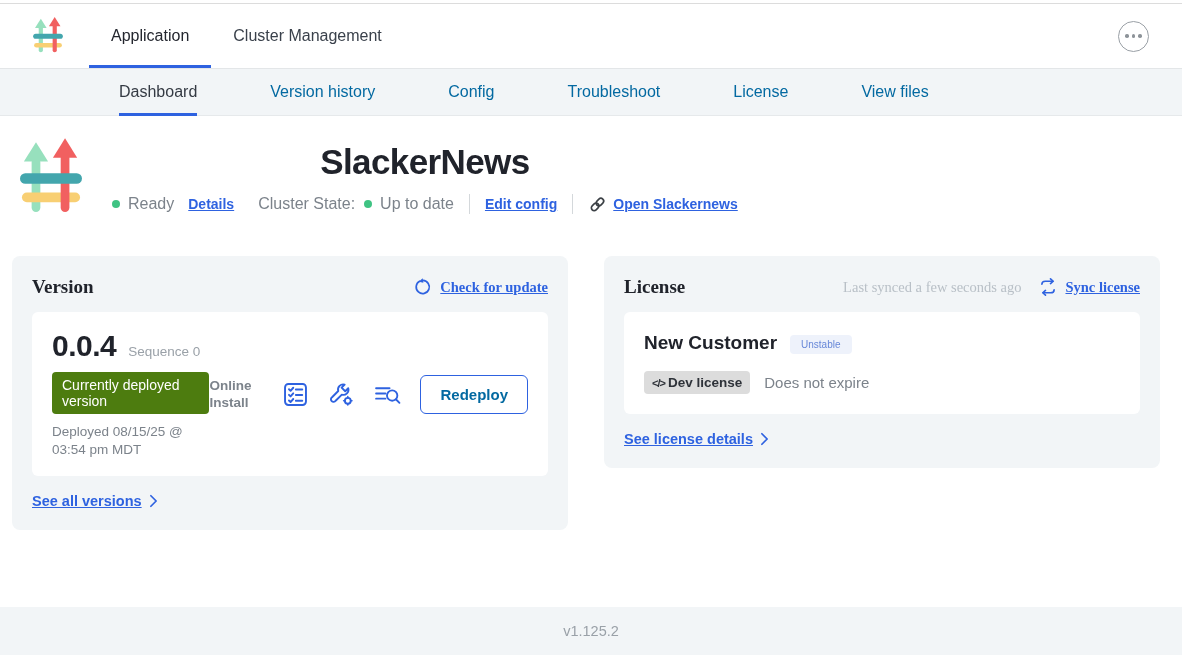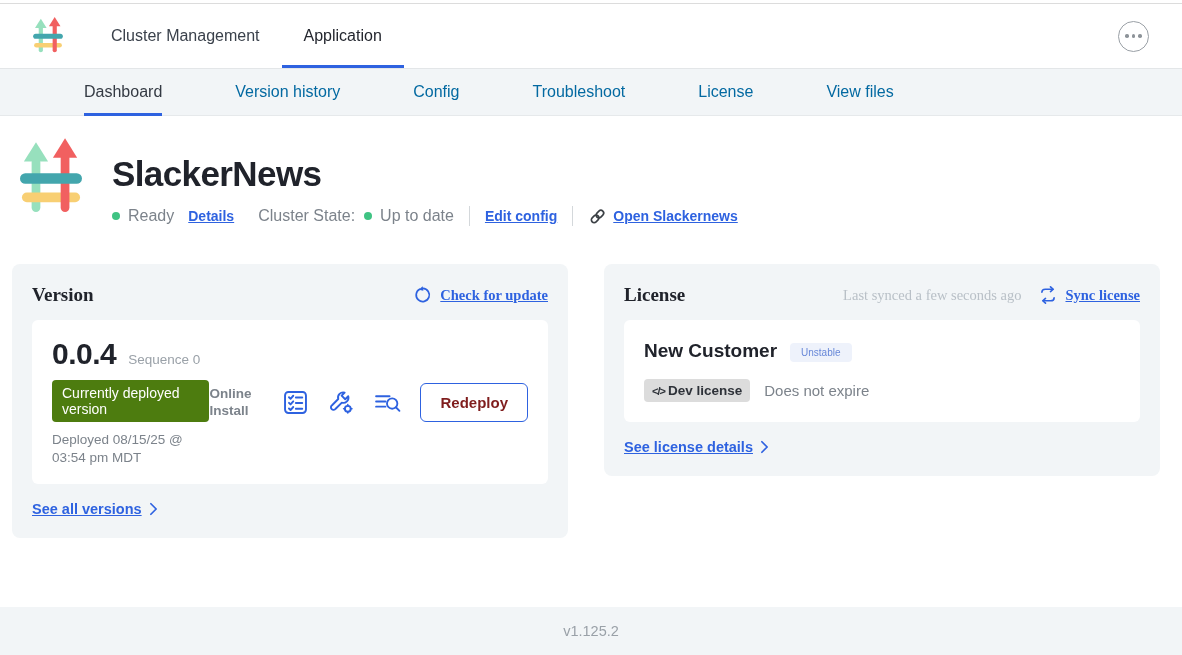--- a/index.html
+++ b/index.html
@@ -13,30 +13,30 @@
   .topnav-tabs { display:flex; height:100%; }
   .topnav-tab { display:flex; align-items:center; padding:0 22px; font-size:16px; color:#3a414b; position:relative; cursor:pointer; }
   .topnav-tab.active { color:#23262e; }
   .topnav-tab.active::after { content:""; position:absolute; left:0; right:0; bottom:0; height:3px; background:#2e62e0; }
   .menu-btn { margin-left:auto; align-self:center; width:31px; height:31px; border:1.5px solid #9aa0a6; border-radius:50%;
     background:#fff; display:flex; align-items:center; justify-content:center; gap:3px; cursor:pointer; }
   .menu-btn i { width:3.5px; height:3.5px; border-radius:50%; background:#8d9399; }
 
   
   .subnav { height:48px; background:#f2f5f7; border-top:1px solid #e3e6e8; border-bottom:1px solid #e6e9eb;
-    display:flex; align-items:stretch; padding-left:84px; gap:73px; }
+    display:flex; align-items:stretch; padding-left:119px; gap:73px; }
   .subnav-item { display:flex; align-items:center; font-size:16px; color:#0369a1; position:relative; cursor:pointer; white-space:nowrap; }
   .subnav-item.active { color:#343a43; }
   .subnav-item.active::after { content:""; position:absolute; left:0; right:0; bottom:-1px; height:3px; background:#2e62e0; }
 
   
   .main { height:491px; background:#fff; }
   .app-header { display:flex; padding:22px 0 0 20px; }
   .app-info { margin-left:30px; }
-  .app-title { font-size:35px; font-weight:700; letter-spacing:-0.6px; color:#20232b; margin:16px 0 12px; }
+  .app-title { font-size:35px; font-weight:700; letter-spacing:-0.6px; color:#20232b; margin:4px 0 12px;text-align:center; }
   .status-row { display:flex; align-items:center; font-size:16px; color:#7c838b; }
   .dot { width:8px; height:8px; border-radius:50%; background:#3fc383; display:inline-block; }
   .lnk { color:#2e62e0; font-weight:700; text-decoration:underline; cursor:pointer; }
   .status-row .lnk { font-size:14px; }
   .vdiv { width:1px; height:20px; background:#d4d8db; margin:0 15px; }
   .open-link { display:inline-flex; align-items:center; gap:6px; }
 
   
   .cards { display:flex; gap:36px; padding:0 12px; margin-top:38px; align-items:flex-start; }
   .card { width:556px; background:#f2f5f7; border-radius:8px; padding:20px; }
@@ -51,21 +51,21 @@
   
   .ver-left { }
   .ver-top { display:flex; align-items:baseline; }
   .ver-num { font-size:30px; font-weight:700; letter-spacing:-0.5px; color:#20232b; }
   .seq { font-size:13.5px; color:#9aa1a8; margin-left:12px; }
   .badge-green { display:inline-block; margin-top:9px; background:#4d7c0f; color:#fff; font-size:14px; padding:5px 10px; border-radius:4px; }
   .deployed { margin-top:9px; font-size:13.5px; color:#7c838b; max-width:222px; line-height:1.35; }
   .ver-right { margin-left:auto; align-self:center; display:flex; align-items:center; gap:19px; }
   .install-type { font-size:13.5px; font-weight:700; color:#7c838b; width:54px; line-height:1.3; }
   .icon-btn { background:none; border:none; cursor:pointer; width:27px; height:27px; padding:0; display:flex; }
-  .redeploy { border:1.5px solid #2e62e0; color:#7f1d1d; background:#fff; font-weight:700; font-size:15px;
+  .redeploy { border:1.5px solid #2e62e0; color:#0369a1; background:#fff; font-weight:700; font-size:15px;
     padding:10px 19px; border-radius:6px; cursor:pointer; }
   .see-link { margin-top:17px; display:inline-flex; align-items:center; gap:7px; font-size:14.5px; }
 
   
   .lic-inner { display:block; padding:20px; }
   .lic-row1 { display:flex; align-items:flex-end; }
   .cust-name { font-size:19px; font-weight:700; color:#20232b; }
   .badge-channel { background:#eef2fb; color:#6787d8; font-size:10px; padding:4px 11px; border-radius:4px; margin-left:13px; }
   .lic-row2 { display:flex; align-items:center; margin-top:17px; }
   .badge-dev { background:#dcdcdc; color:#2e3239; font-weight:700; font-size:13.5px; padding:4px 8px; border-radius:4px;
@@ -85,25 +85,25 @@
     <svg width="30" height="38" viewBox="0 0 64 82">
       <rect x="12" y="20" width="9" height="56" rx="4.5" fill="#97e0bd"></rect>
       <path d="M16.5 4 L4 24 L29 24 Z" fill="#97e0bd"></path>
       <rect x="2" y="56" width="60" height="10" rx="5" fill="#f8cf73"></rect>
       <rect x="42" y="14" width="9" height="62" rx="4.5" fill="#f16060"></rect>
       <path d="M46.5 0 L34 20 L59 20 Z" fill="#f16060"></path>
       <rect x="0" y="36" width="64" height="11" rx="5.5" fill="#43a6ad"></rect>
     </svg>
   </div>
   <nav class="topnav-tabs">
+    <div class="topnav-tab active">
+      <span>Application</span>
+    </div>
     <div class="topnav-tab">
       <span>Cluster Management</span>
-    </div>
-    <div class="topnav-tab active">
-      <span>Application</span>
     </div>
   </nav>
   <button class="menu-btn" aria-label="menu">
     <i></i>
       <i></i>
       <i></i>
   </button>
 </header>
 
 <nav class="subnav">

